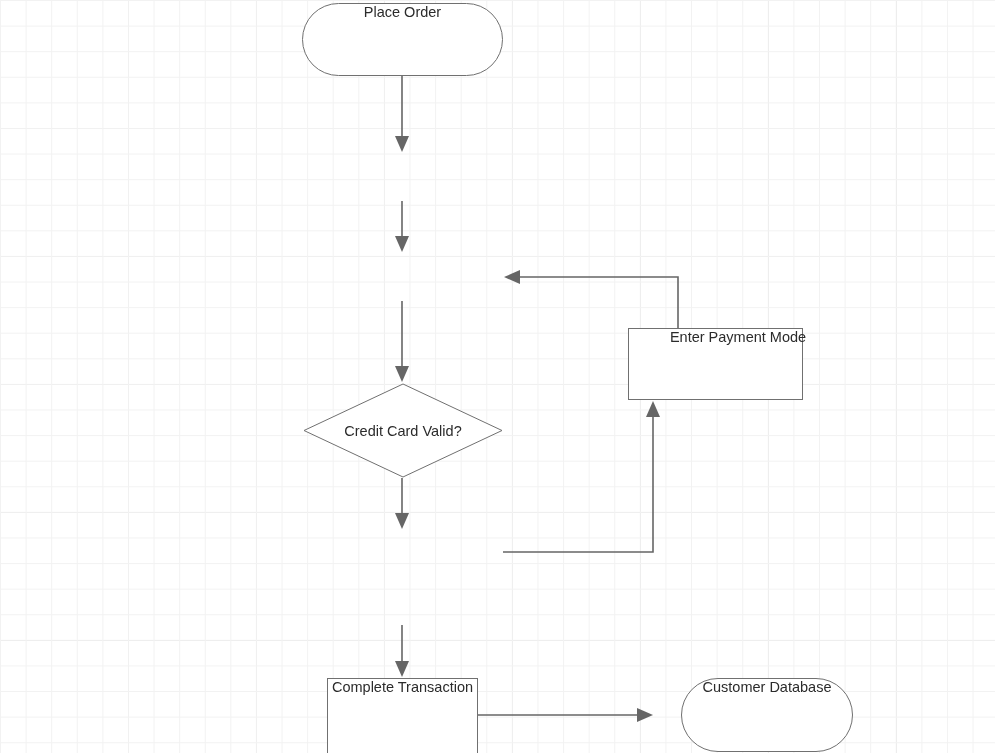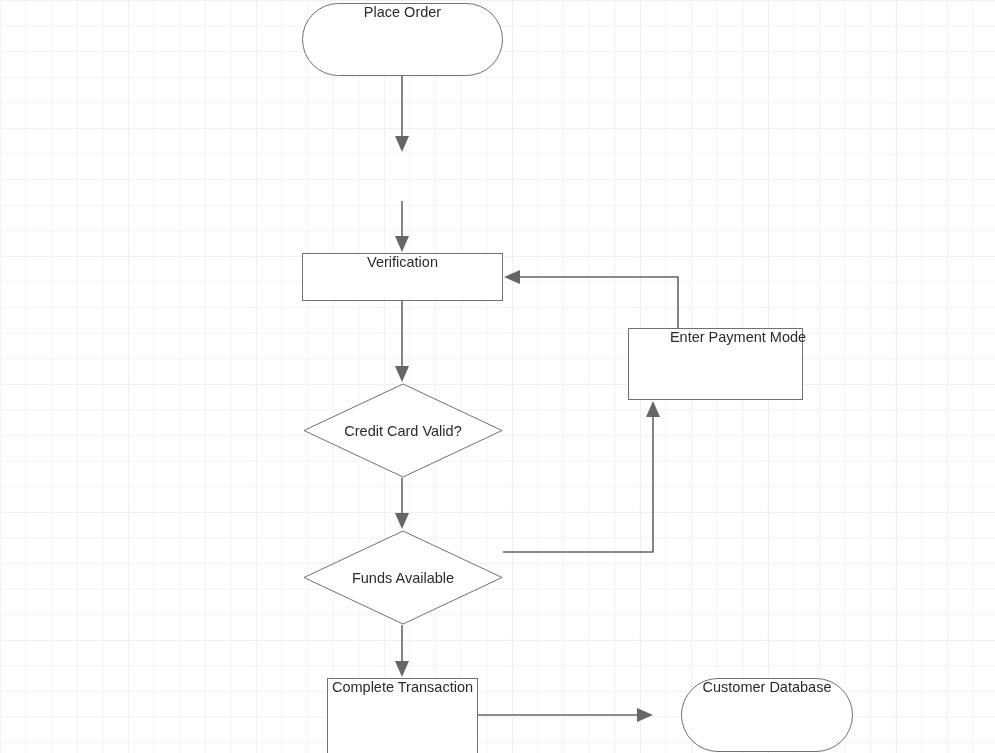--- a/index.html
+++ b/index.html
@@ -108,41 +108,32 @@
       <polygon points="520,270 520,284 504,277"></polygon>
       <polygon points="637,708 637,722 653,715"></polygon>
     </g>
   </svg>
 
   <div class="node terminator" style="left:302px; top:3px; width:201px; height:73px;">
     <span>Place Order</span>
   </div>
 
 
-  <div class="node" style="left:302px; top:253px; width:201px; height:48px;">
-    <span>Verification</span>
-  </div>
 
   <div class="node" style="left:628px; top:328px; width:175px; height:72px;padding-left:45px;">
     <span>Enter Payment Mode</span>
   </div>
 
   <div class="diamond-wrap" style="left:303px; top:383px; width:200px; height:95px;">
     <svg width="200" height="95" viewBox="0 0 200 95" xmlns="http://www.w3.org/2000/svg">
       <polygon points="100,1 199,47.5 100,94 1,47.5" fill="#ffffff" stroke="#707070" stroke-width="1"></polygon>
     </svg>
     <span class="diamond-label">Credit Card Valid?</span>
   </div>
 
-  <div class="diamond-wrap" style="left:303px; top:530px; width:200px; height:95px;">
-    <svg width="200" height="95" viewBox="0 0 200 95" xmlns="http://www.w3.org/2000/svg">
-      <polygon points="100,1 199,47.5 100,94 1,47.5" fill="#ffffff" stroke="#707070" stroke-width="1"></polygon>
-    </svg>
-    <span class="diamond-label">Funds Available</span>
-  </div>
 
   <div class="node" style="left:327px; top:678px; width:151px; height:87px;">
     <span>Complete Transaction</span>
   </div>
 
   <div class="node terminator" style="left:681px; top:678px; width:172px; height:74px;">
     <span>Customer Database</span>
   </div>
 
 </div>

